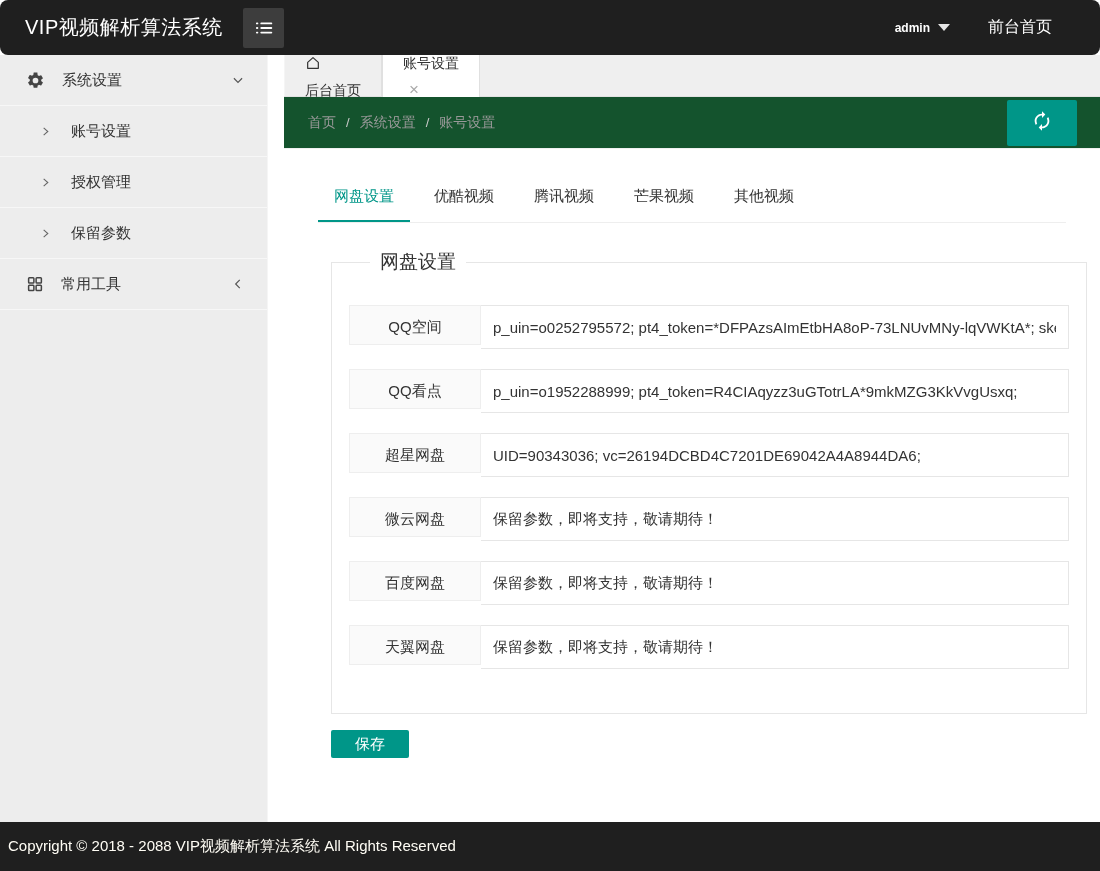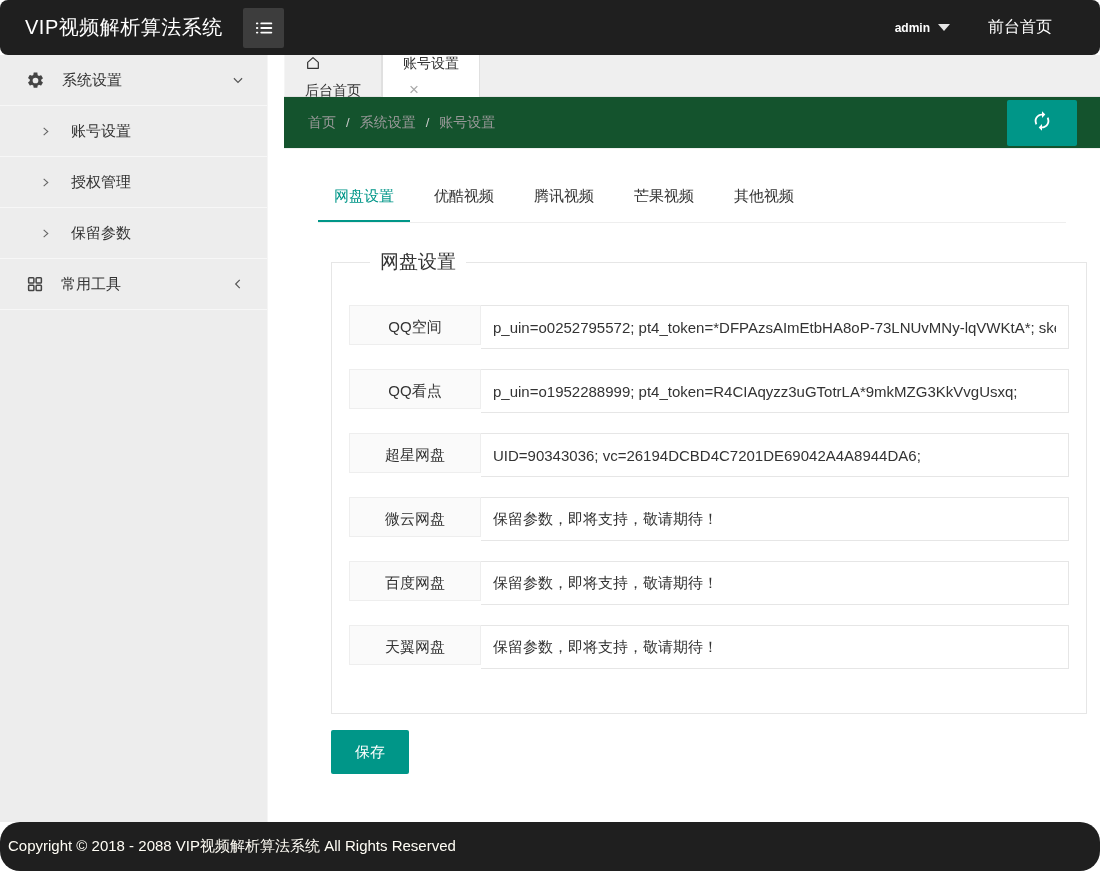--- a/index.html
+++ b/index.html
@@ -44,23 +44,23 @@
   .content { flex:1 1 auto; padding:26px 34px 0; overflow:hidden; }
   .ctabs { display:flex; border-bottom:1px solid #eee; }
   .ctab { padding:12px 16px 14px; margin-right:8px; font-size:15px; color:#333; cursor:pointer; border-bottom:2px solid transparent; }
   .ctab.active { color:#009688; border-bottom-color:#009688; }
   .panel { margin:26px 12px 0 13px; border:1px solid #e6e6e6; padding:16px 17px 24px; }
   .panel legend { margin-left:21px; padding:0 10px; font-size:19px; color:#333; }
   .frow { display:flex; margin:14px 0 20px; }
   .frow + .frow { margin-top:0; }
   .flabel { flex:0 0 132px; height:40px; line-height:42px; text-align:center; background:#fafafa; border:1px solid #eee; font-size:15px; color:#333; }
   .finput { flex:0 0 588px; height:44px; border:1px solid #e6e6e6; border-left:none; padding:0 12px; font-size:15px; color:#333; font-family:"Liberation Sans","DejaVu Sans",sans-serif; background:#fff; white-space:nowrap; overflow:hidden; outline:none; }
-  .save-btn { margin:16px 0 0 13px; width:78px; height:44px; background:#009688; color:#fff; border:none; border-radius:2px; font-size:15px; cursor:pointer; font-family:inherit; }
-  
-  .footer { height:49px; flex:0 0 49px; background:#1f1f1f; color:#fffdf5; display:flex; align-items:center; padding-left:8px; font-size:15px;border-radius:20px; }
+  .save-btn { margin:16px 0 0 13px; width:78px; height:28px; background:#009688; color:#fff; border:none; border-radius:2px; font-size:15px; cursor:pointer; font-family:inherit; }
+  
+  .footer { height:49px; flex:0 0 49px; background:#1f1f1f; color:#fffdf5; display:flex; align-items:center; padding-left:8px; font-size:15px; }
 </style>
 </head>
 <body>
 
 <header class="topbar">
   <div class="brand">VIP视频解析算法系统</div>
   <button class="menu-toggle">
     <span>
       <svg width="22" height="22" viewBox="0 0 24 24" fill="none" stroke="#fff" stroke-width="2" stroke-linecap="round">
         <line x1="9" y1="7" x2="20" y2="7"></line>

